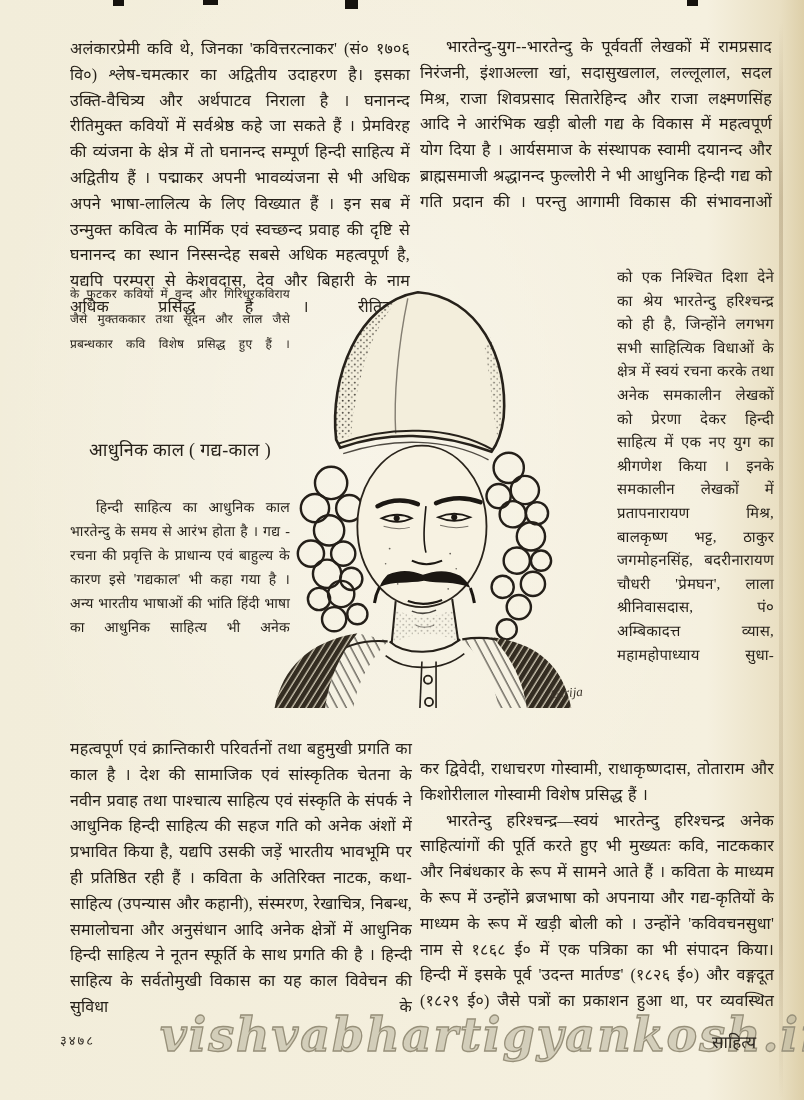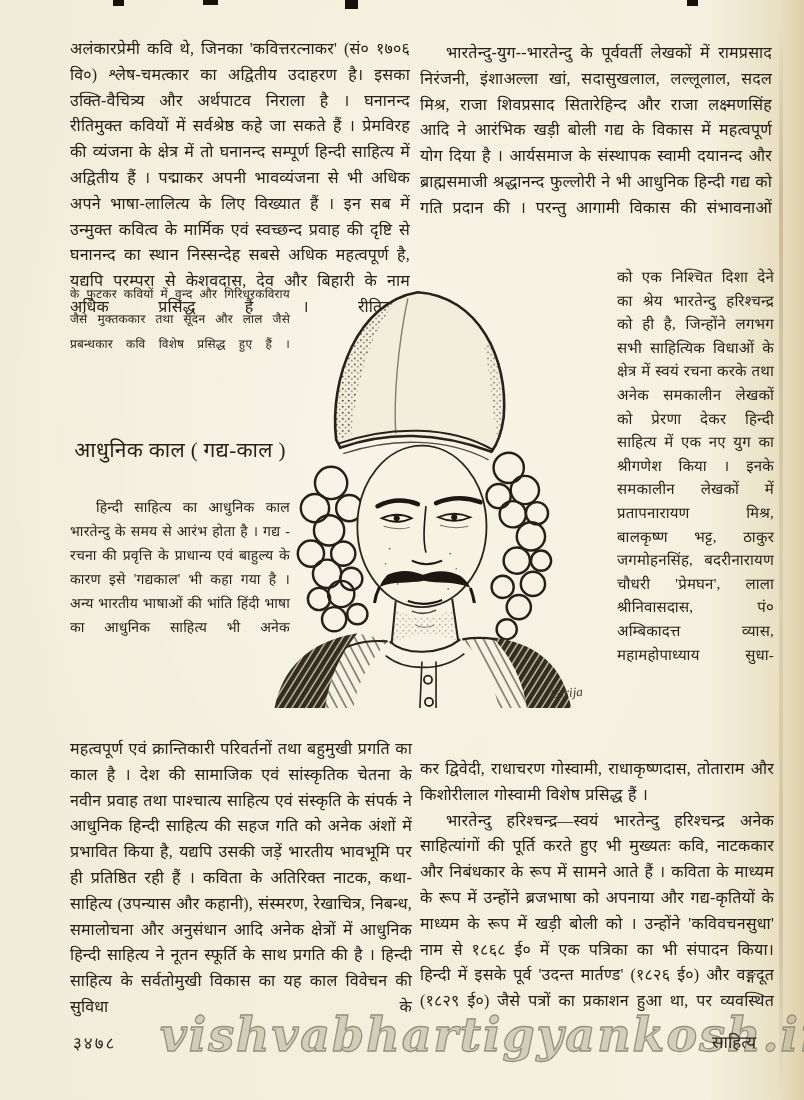--- a/index.html
+++ b/index.html
@@ -22,44 +22,44 @@
     letter-spacing:.2px;
     word-spacing:1px;
   }
   .cont{text-align-last:justify;}
   .body16{font-size:16px;line-height:25.8px;}
   .indent{text-indent:26px;}
   #lc-top{left:70px;top:36px;width:340px;height:256px;}
   #lc-narrow1{left:70px;top:282px;width:220px;font-size:12px;line-height:25px;}
   #lc-heading{
     position:absolute;left:70px;top:436px;width:220px;
-    font-size:21px;line-height:28px;text-align:center;letter-spacing:.3px;
+    font-size:18px;line-height:28px;text-align:center;letter-spacing:.3px;
   }
   #lc-narrow2{left:70px;top:496px;width:220px;font-size:14px;line-height:24px;}
   #lc-bottom{left:70px;top:736px;width:342px;height:258px;}
   #rc-top{left:420px;top:34px;width:352px;}
-  #rc-top .p2{margin-top:6px;}
+  #rc-top .p2{margin-top:0;}
   #rc-narrow{left:617px;top:266px;width:157px;font-size:15px;line-height:23.6px;word-spacing:.5px;}
   #rc-bottom{left:420px;top:756px;width:354px;}
   #caption{
     position:absolute;left:205px;top:710px;width:430px;
     font-size:15px;text-align:center;letter-spacing:.3px;color:#2a2520;
   }
   #portrait{position:absolute;left:238px;top:266px;width:384px;height:442px;}
   #portrait svg{width:100%;height:100%;}
   .mark{position:absolute;background:#15120e;}
   #mark1{left:113px;top:0;width:11px;height:6px;}
   #mark2{left:203px;top:0;width:15px;height:5px;}
   #mark3{left:345px;top:0;width:13px;height:9px;}
   #mark4{left:687px;top:0;width:11px;height:6px;}
   #crease{
     position:absolute;left:779px;top:0;width:4px;height:100%;
     background:linear-gradient(180deg, rgba(125,100,60,0) 2%, rgba(125,100,60,.28) 18%, rgba(125,100,60,.12) 55%, rgba(125,100,60,.22) 85%, rgba(125,100,60,0));
   }
-  #page-num{position:absolute;left:73px;top:1031px;font-size:17px;letter-spacing:2px;color:#2c2720;}
+  #page-num{position:absolute;left:60px;top:1031px;font-size:13px;letter-spacing:2px;color:#2c2720;}
   #running-title{position:absolute;left:712px;top:1030px;font-size:17px;color:#2c2720;}
   #watermark{
     position:absolute;left:160px;top:1008px;width:520px;
     text-align:center;
     font-family:"DejaVu Serif","Liberation Serif",serif;
     font-style:italic;font-weight:bold;
     font-size:46px;letter-spacing:2px;
     color:rgba(244,239,221,0.15);
     -webkit-text-stroke:1.3px #97907a;
     text-shadow:0 0 1px rgba(150,142,120,.4);

